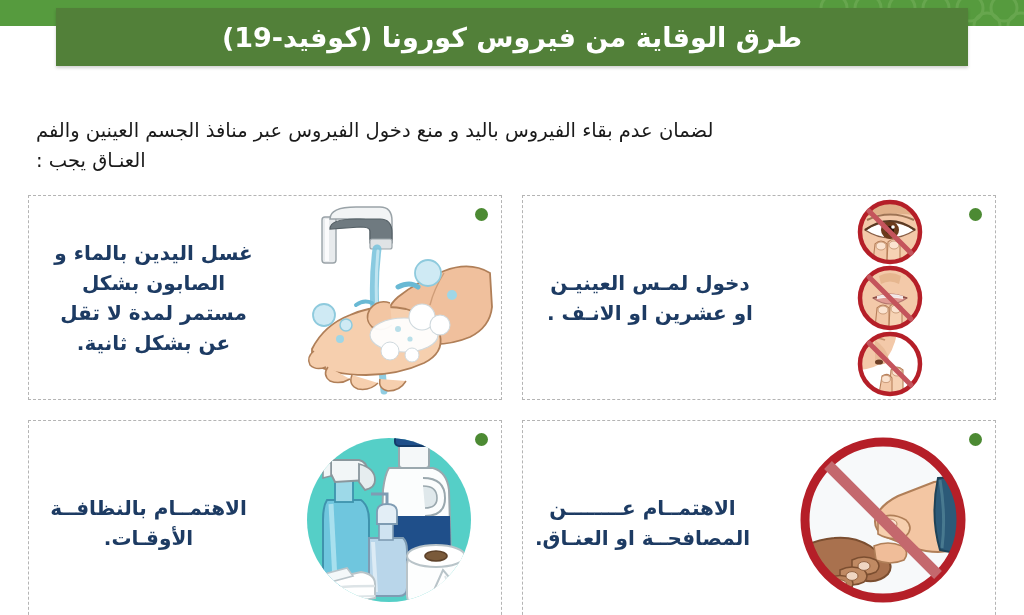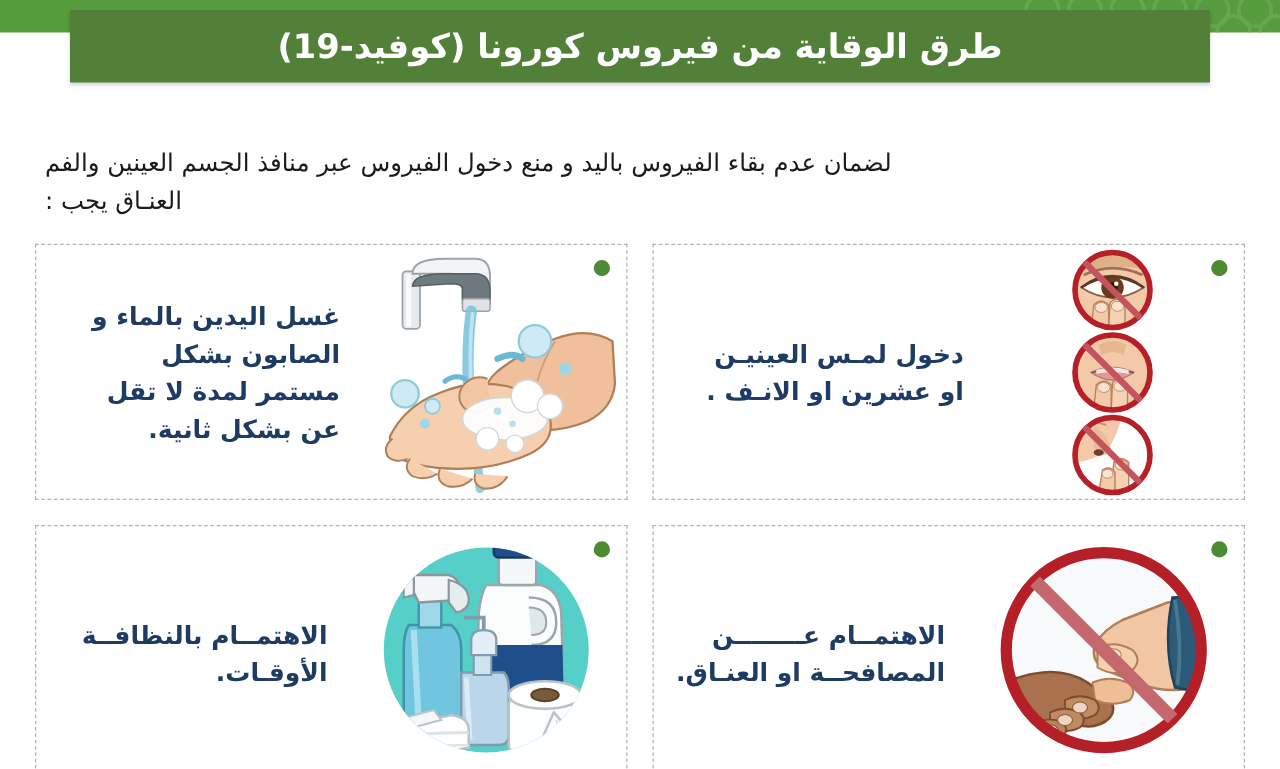--- a/index.html
+++ b/index.html
@@ -121,21 +121,21 @@
     right: 13px;
     width: 13px;
     height: 13px;
     border-radius: 50%;
     background: #4c8a33;
   }
 
   .card-text {
     flex: 1 1 auto;
     direction: rtl;
-    text-align: right;
+    text-align: center;
     color: #1d3b63;
     font-size: 20px;
     line-height: 30px;
     font-weight: 600;
     padding: 0 14px 0 6px;
   }
   .card-text .ln { display: block; white-space: nowrap; }
 
   .card-art {
     flex: 0 0 auto;

